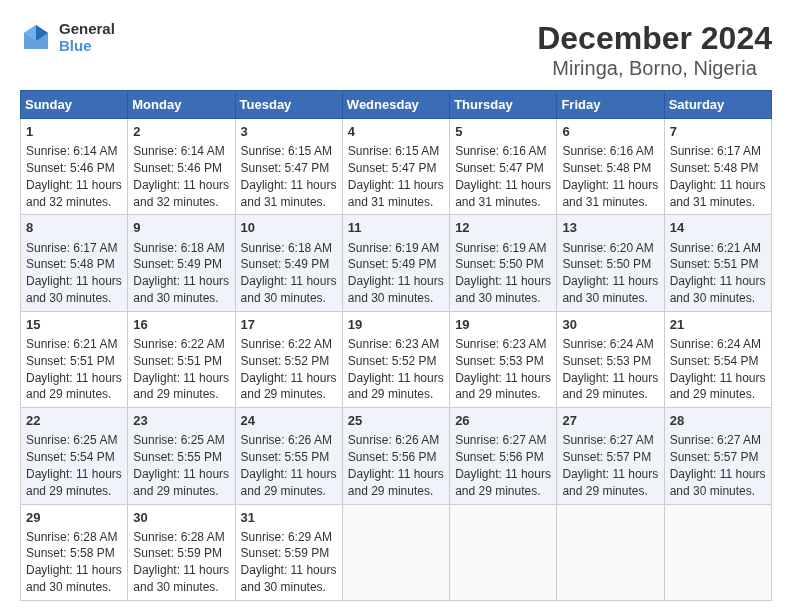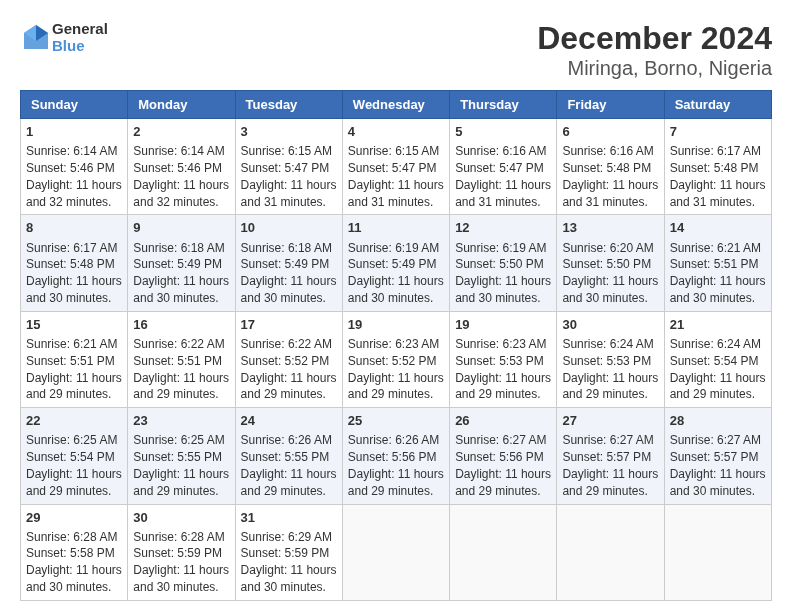--- a/index.html
+++ b/index.html
@@ -12,46 +12,46 @@
     }
     .header {
       display: flex;
       justify-content: space-between;
       align-items: flex-start;
       margin-bottom: 10px;
     }
     .logo {
       display: flex;
       align-items: center;
-      gap: 0;
+      gap: 7px;
     }
     .logo-icon {
       width: 32px;
       height: 28px;
     }
-    .title-block { text-align: right; }
+    .title-block { text-align: center; }
     .title-block h1 {
       font-size: 32px;
       font-weight: bold;
       color: #333;
     }
     .title-block h2 {
       font-size: 20px;
       font-weight: normal;
       color: #555;
     }
     .calendar {
       width: 100%;
       border-collapse: collapse;
       font-size: 11px;
     }
     .calendar thead tr th {
       background: #3a6db5;
       color: #fff;
-      padding: 6px 10px;
+      padding: 6px 4px;
       font-size: 13px;
       font-weight: bold;
       text-align: left;
       border: 1px solid #2a5a9a;
     }
     .calendar tbody tr td {
       vertical-align: top;
       padding: 4px 5px;
       border: 1px solid #ccc;
       background: #fff;

